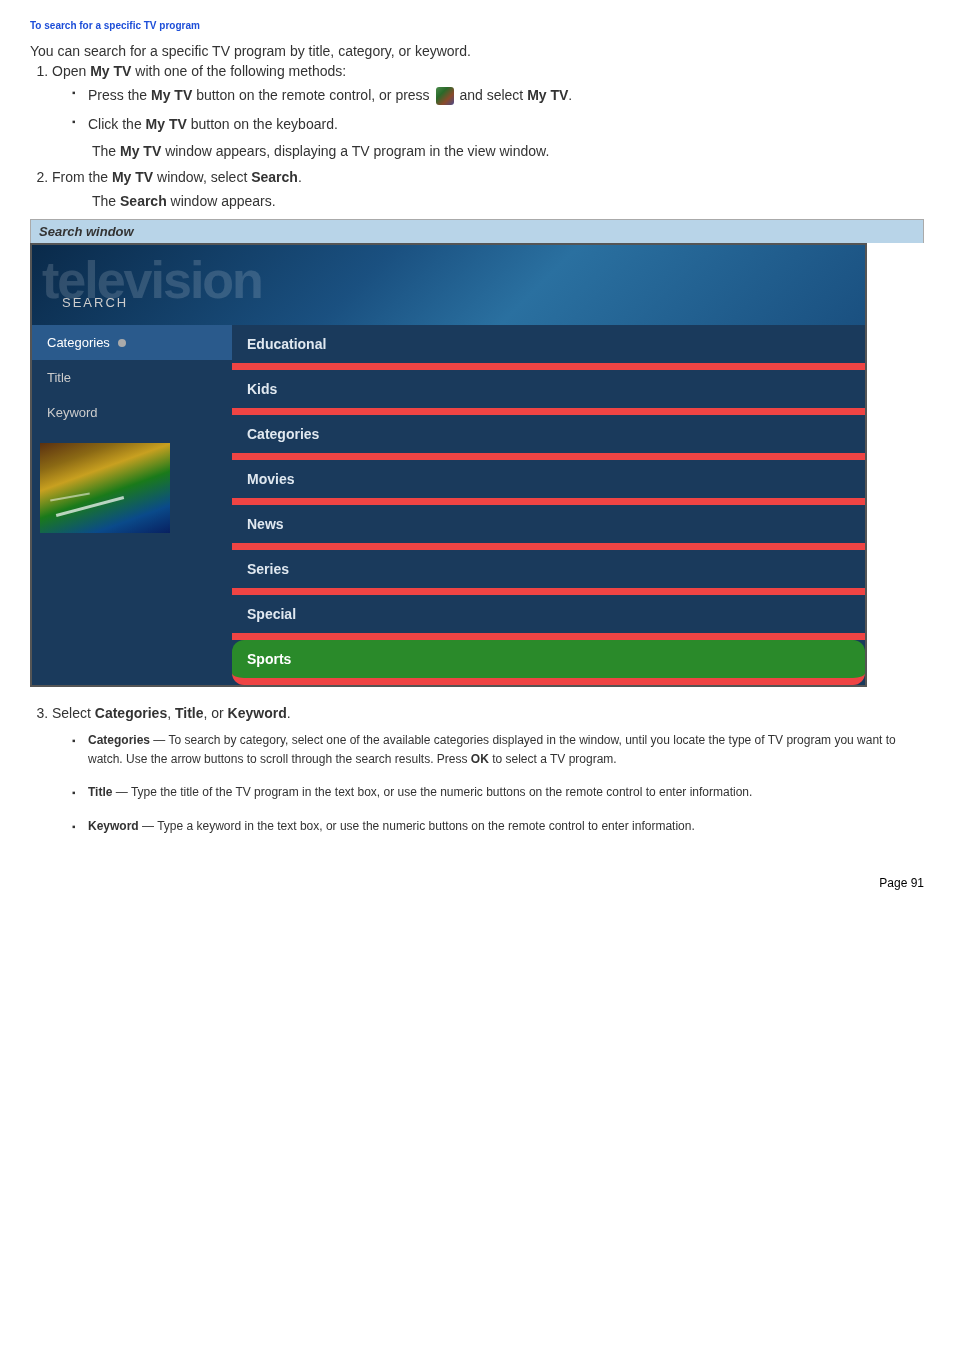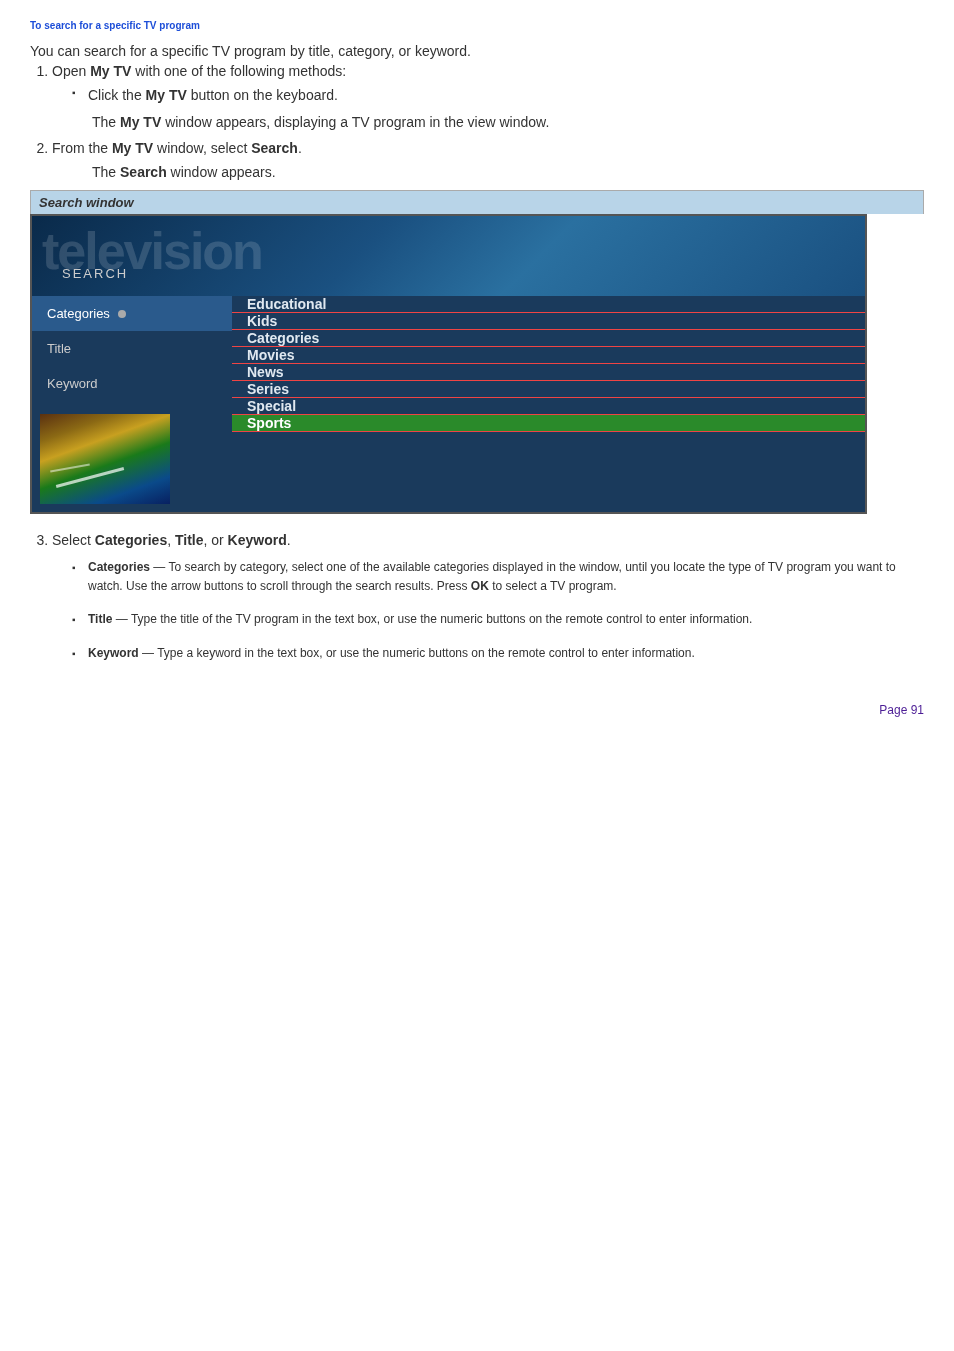--- a/index.html
+++ b/index.html
@@ -171,37 +171,38 @@
       background: white;
       transform: rotate(-20deg);
     }
 
     .right-panel {
       flex: 1;
       background: #1a3a5c;
     }
 
     .category-item {
-      padding: 0 15px;
+      padding: 11px 15px;
       color: #e0e8f0;
       font-size: 14px;
       font-weight: bold;
-      border-bottom: 1px solid #ef4444;
+      border-bottom: 7px solid #ef4444;
       cursor: pointer;
     }
 
     .category-item.selected {
       background: #2a8a2a;
       color: #fff;
+      border-radius: 12px;
     }
 
     .page-footer {
       text-align: right;
       font-size: 12px;
-      color: #4c1d95;
+      color: #000000;
       margin-top: 30px;
       padding-top: 10px;
     }
 
     .sub-bullet-list {
       list-style: none;
       margin-left: 20px;
       margin-top: 10px;
     }
 
@@ -227,20 +228,25 @@
 <body>
 
 <h1 class="page-title">To search for a specific TV program</h1>
 
 <p class="intro">You can search for a specific TV program by title, category, or keyword.</p>
 
 <ol class="main-list">
   <li>
     <span>Open <b>My TV</b> with one of the following methods:</span>
     <ul class="bullet-list">
+      <li>
+        Press the <b>My TV</b> button on the remote control, or press
+        <span style="display:inline-block;width:18px;height:18px;background:linear-gradient(135deg,#4a8a4a,#2a6a2a,#8a4a2a,#4a4a8a);border-radius:3px;vertical-align:middle;margin:0 2px;"></span>
+        and select <b>My TV</b>.
+      </li>
       <li>
         Click the <b>My TV</b> button on the keyboard.
       </li>
     </ul>
     <p class="note-text">The <b>My TV</b> window appears, displaying a TV program in the view window.</p>
   </li>
 
   <li>
     <span>From the <b>My TV</b> window, select <b>Search</b>.</span>
     <p class="note-text" style="margin-top:8px;">The <b>Search</b> window appears.</p>

